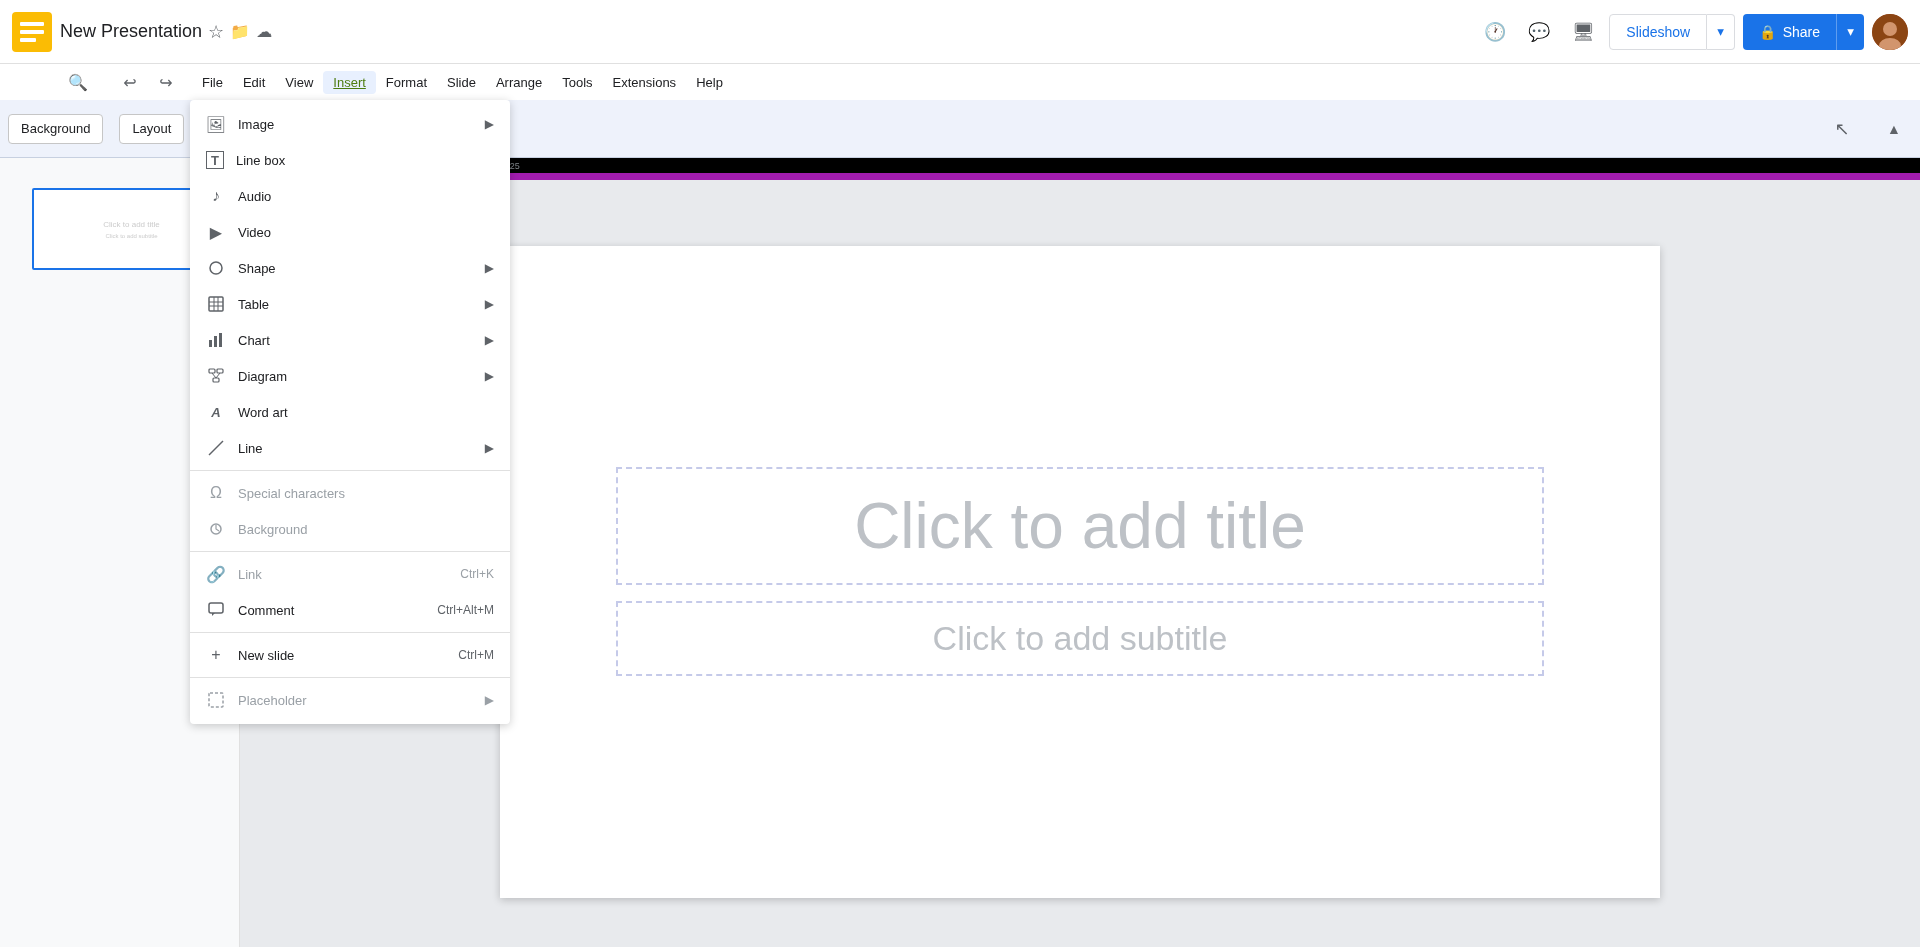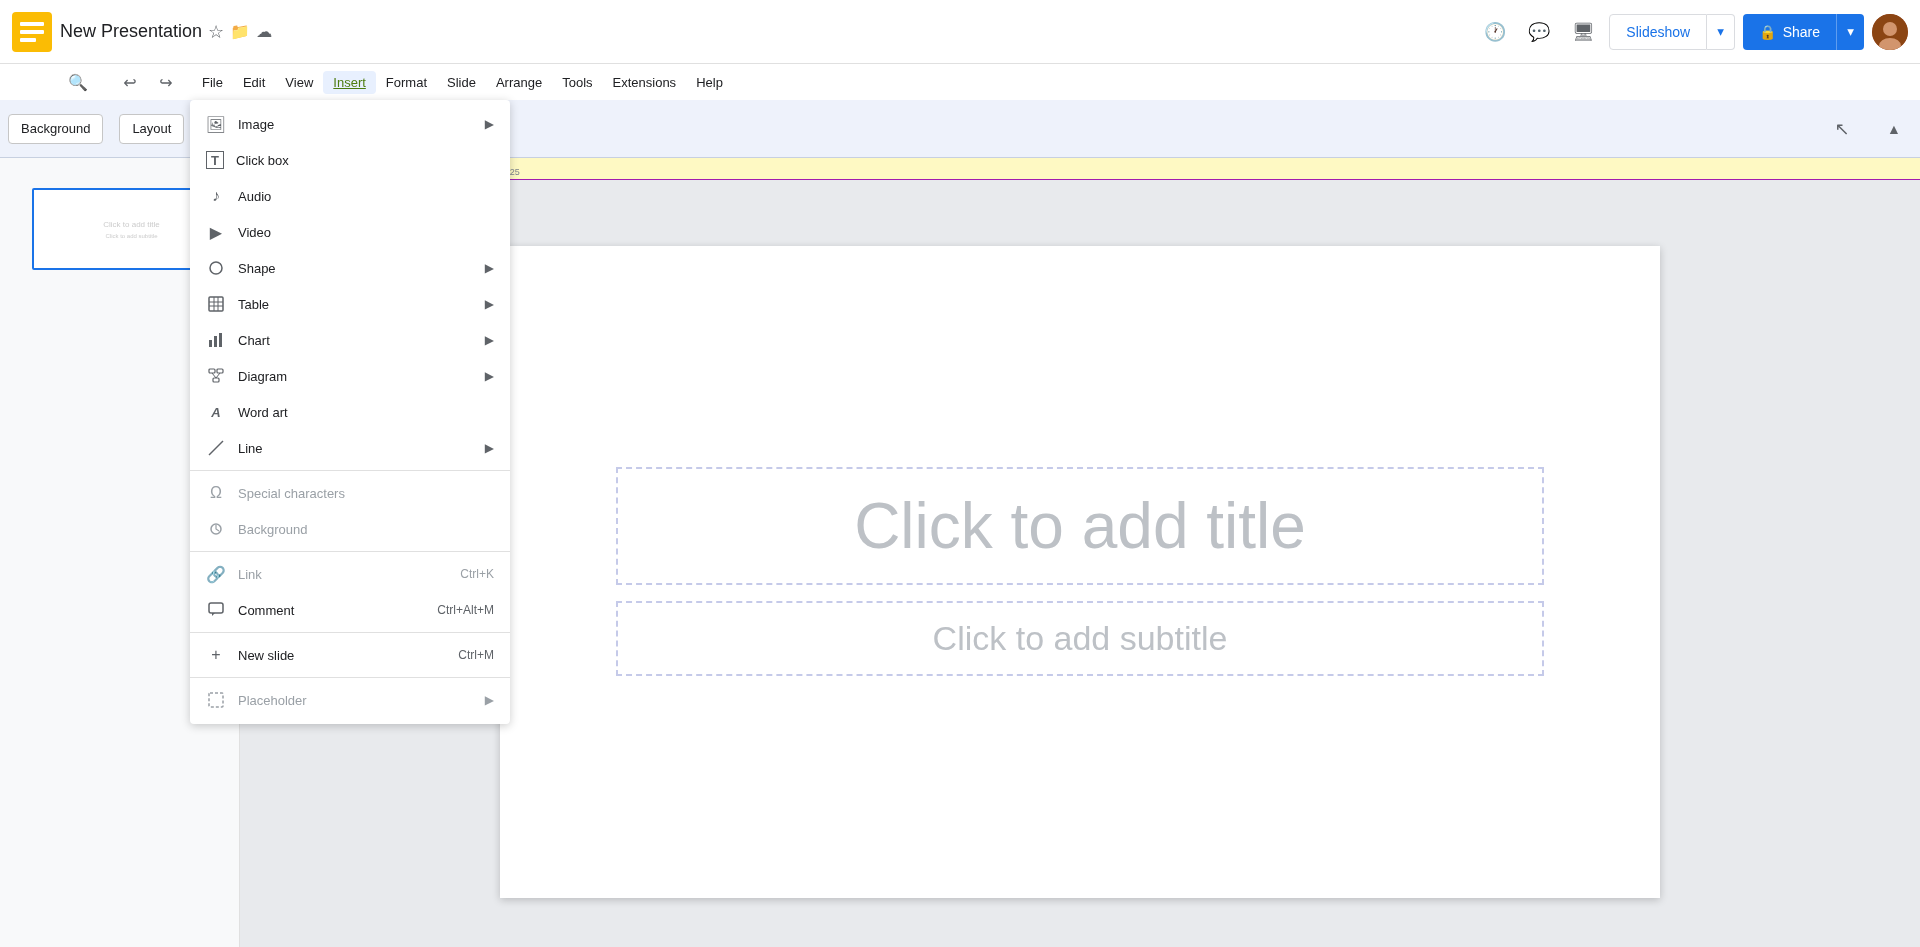--- a/index.html
+++ b/index.html
@@ -84,22 +84,22 @@
       display: flex;
       align-items: center;
       gap: 4px;
       color: #202124;
       white-space: nowrap;
     }
 
     
     .ruler {
       height: 22px;
-      background: #fef9c3;
-      border-bottom: 1px solid #a21caf;
+      background: #000000;
+      border-bottom: 7px solid #a21caf;
       position: relative;
       margin-left: 240px;
       overflow: hidden;
     }
     .ruler-marks {
       display: flex;
       width: 100%;
       height: 100%;
       font-size: 9px;
       color: #80868b;
@@ -475,21 +475,21 @@
 <div class="dropdown-menu">
 
   <div class="dropdown-item">
     <span class="dropdown-item-icon">🖼</span>
     <span class="dropdown-item-label">Image</span>
     <span class="dropdown-item-arrow">▶</span>
   </div>
 
   <div class="dropdown-item">
     <span class="dropdown-item-icon" style="font-size:13px;font-weight:bold;border:1.5px solid #5f6368;width:18px;height:18px;display:flex;align-items:center;justify-content:center;">T</span>
-    <span class="dropdown-item-label">Click box</span>
+    <span class="dropdown-item-label">Line box</span>
   </div>
 
   <div class="dropdown-item">
     <span class="dropdown-item-icon">♪</span>
     <span class="dropdown-item-label">Audio</span>
   </div>
 
   <div class="dropdown-item">
     <span class="dropdown-item-icon">▶</span>
     <span class="dropdown-item-label">Video</span>

